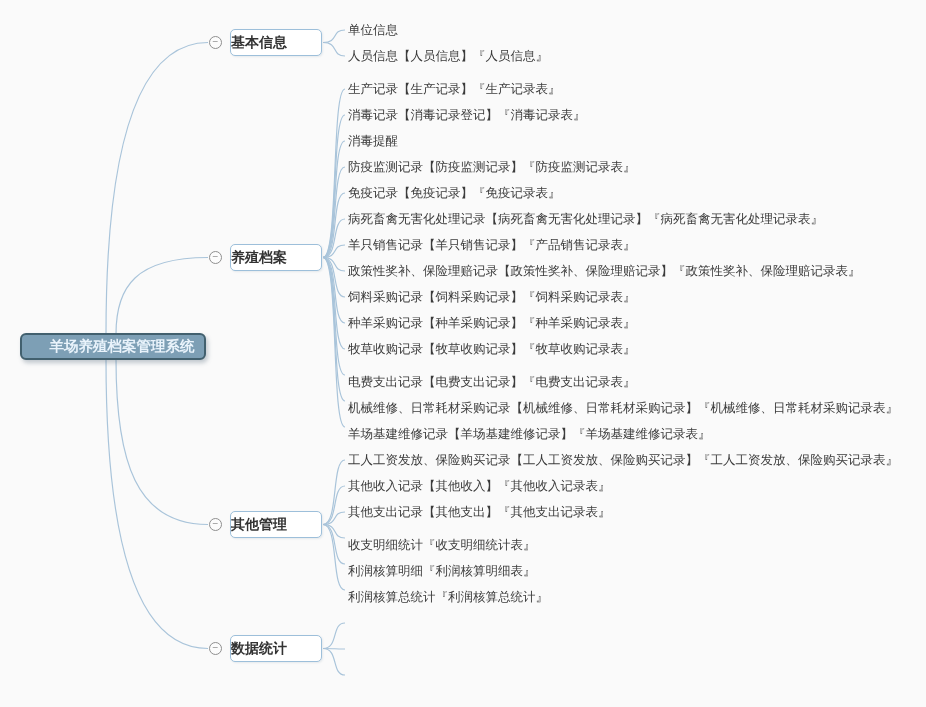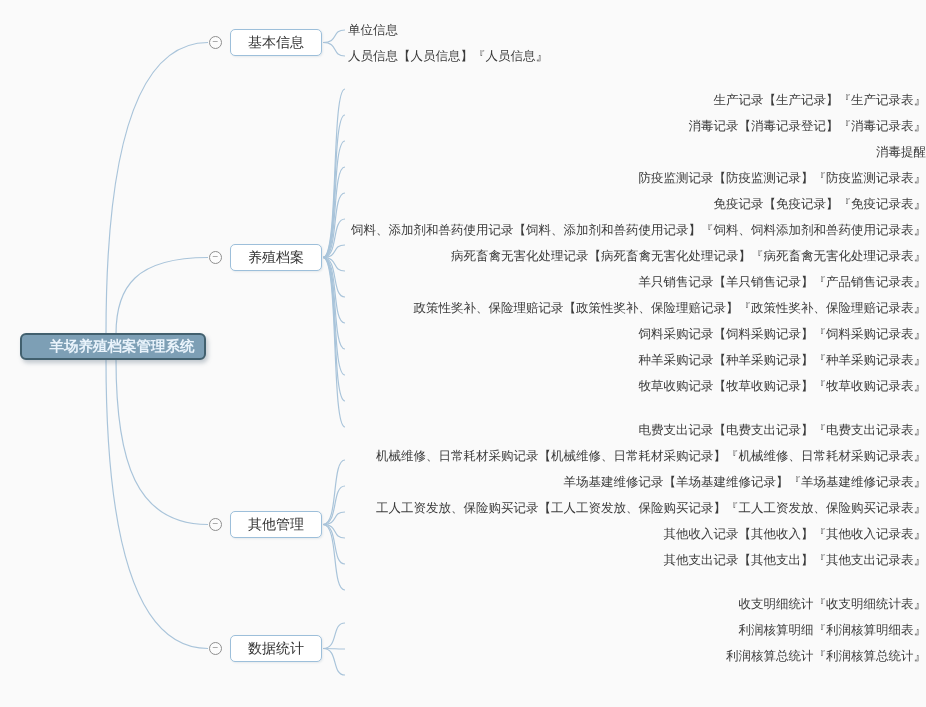--- a/index.html
+++ b/index.html
@@ -17,31 +17,31 @@
 
   .root-node{
     position:absolute;left:20px;top:333px;width:186px;height:27px;
     background:var(--root_fill);border:2px solid var(--root_border);border-radius:6px;
     color:var(--root_text);font-size:14.5px;font-weight:bold;text-align:center;line-height:23px;
     box-shadow:2px 3px 4px rgba(90,110,125,.35);white-space:nowrap;cursor:default;padding-left:18px;
   }
   .branch{
     position:absolute;left:230px;width:92px;height:27px;
     background:var(--branch_fill);border:1px solid var(--branch_border);border-radius:5px;
-    color:var(--branch_text);font-size:14px;text-align:center;line-height:25px;
-    white-space:nowrap;cursor:default;box-shadow:1px 1px 2px rgba(140,160,175,.18);
+    color:var(--branch_text);font-size:14px;line-height:25px;
+    white-space:nowrap;cursor:default;box-shadow:1px 1px 2px rgba(140,160,175,.18);font-weight:bold;
   }
   .collapse{
     position:absolute;left:209px;width:13px;height:13px;border-radius:50%;
     background:#fcfcfc;border:1px solid var(--collapse_border);
     color:var(--collapse_border);font-size:10px;line-height:10px;text-align:center;cursor:pointer;
   }
   .collapse span{display:block;line-height:10px;}
   #leaves{position:absolute;left:348px;top:17px;width:578px;}
-  .group:not(:first-child){margin-top:18px;text-align:right;}
+  .group:not(:first-child){margin-top:7px;}
   .leaf{
     height:26px;line-height:26px;font-size:12.5px;color:var(--leaf_text);
     white-space:nowrap;cursor:default;
   }
 </style>
 </head>
 <body>
 
 <div id="canvas">
   <svg id="connectors" xmlns="http://www.w3.org/2000/svg">
@@ -100,21 +100,20 @@
     <div class="group">
       <div class="leaf">单位信息</div>
       <div class="leaf">人员信息【人员信息】『人员信息』</div>
     </div>
     <div class="group">
       <div class="leaf">生产记录【生产记录】『生产记录表』</div>
       <div class="leaf">消毒记录【消毒记录登记】『消毒记录表』</div>
       <div class="leaf">消毒提醒</div>
       <div class="leaf">防疫监测记录【防疫监测记录】『防疫监测记录表』</div>
       <div class="leaf">免疫记录【免疫记录】『免疫记录表』</div>
-      <div class="leaf">饲料、添加剂和兽药使用记录【饲料、添加剂和兽药使用记录】『饲料、饲料添加剂和兽药使用记录表』</div>
       <div class="leaf">病死畜禽无害化处理记录【病死畜禽无害化处理记录】『病死畜禽无害化处理记录表』</div>
       <div class="leaf">羊只销售记录【羊只销售记录】『产品销售记录表』</div>
       <div class="leaf">政策性奖补、保险理赔记录【政策性奖补、保险理赔记录】『政策性奖补、保险理赔记录表』</div>
       <div class="leaf">饲料采购记录【饲料采购记录】『饲料采购记录表』</div>
       <div class="leaf">种羊采购记录【种羊采购记录】『种羊采购记录表』</div>
       <div class="leaf">牧草收购记录【牧草收购记录】『牧草收购记录表』</div>
     </div>
     <div class="group">
       <div class="leaf">电费支出记录【电费支出记录】『电费支出记录表』</div>
       <div class="leaf">机械维修、日常耗材采购记录【机械维修、日常耗材采购记录】『机械维修、日常耗材采购记录表』</div>

